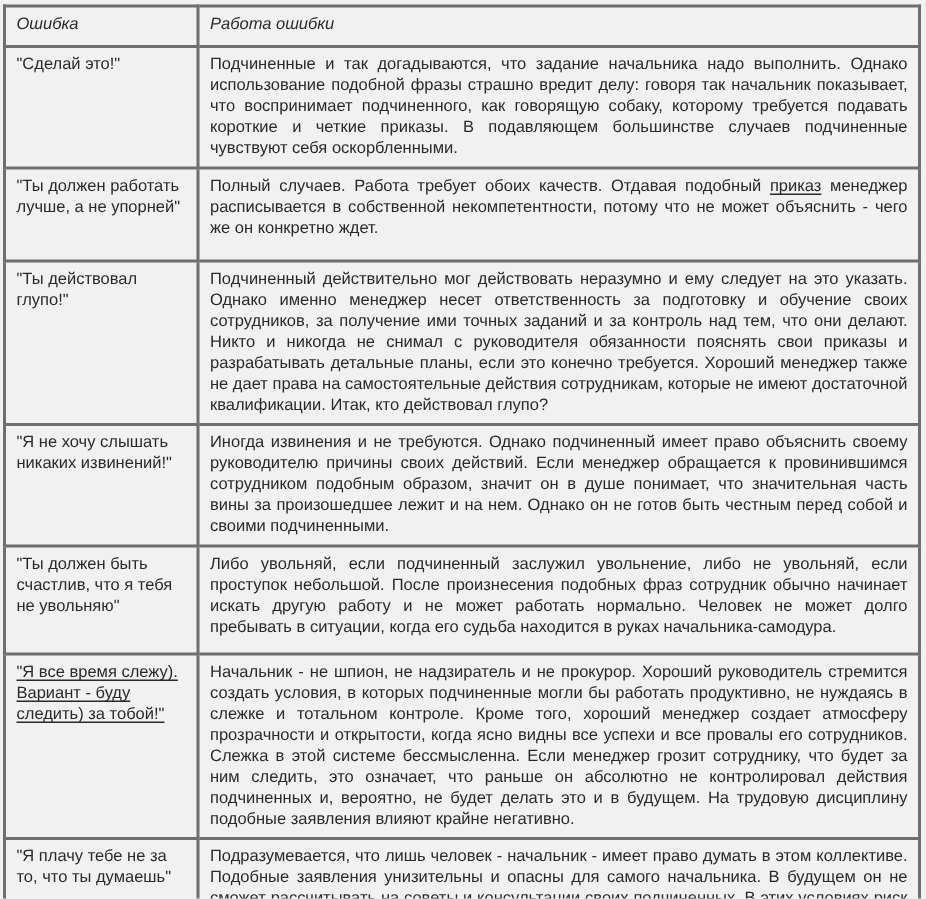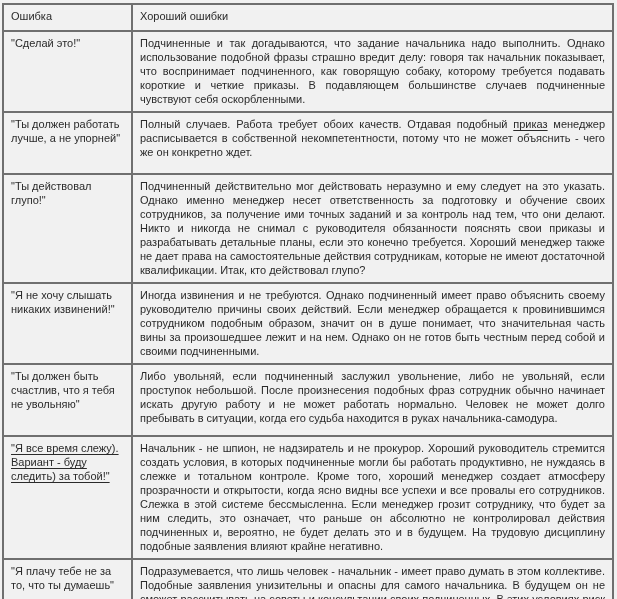--- a/index.html
+++ b/index.html
@@ -26,21 +26,21 @@
     border: 2px solid #6f6f6f;
     vertical-align: top;
     padding: 4px 7px 5px 7px;
     font-size: 11px;
     line-height: 14px;
     color: #2a2a2a;
     box-sizing: border-box;
     overflow: hidden;
   }
   td.analysis { text-align: justify; }
-  tr.hdr td { height: 27px; }
+  tr.hdr td { height: 27px; font-style: italic; }
   tr.r1 td { height: 80px; }
   tr.r2 td { height: 62px; }
   tr.r3 td { height: 104px; }
   tr.r4 td { height: 72px; }
   tr.r5 td { height: 72px; }
   tr.r6 td { height: 115px; }
   tr.r7 td { height: 62px; }
   .wavy {
     text-decoration-line: underline;
     text-decoration-style: wavy;
@@ -56,21 +56,21 @@
 <div class="page">
   <table class="errors">
     <colgroup>
         <col class="c1">
         <col class="c2">
       </colgroup>
 
     <tbody>
         <tr class="hdr">
       <td>Ошибка</td>
-      <td>Хороший ошибки</td>
+      <td>Работа ошибки</td>
     </tr>
 
     <tr class="r1">
       <td class="error">"Сделай это!"</td>
       <td class="analysis">Подчиненные и так догадываются, что задание начальника надо выполнить. Однако использование подобной фразы страшно вредит делу: говоря так начальник показывает, что воспринимает подчиненного, как говорящую собаку, которому требуется подавать короткие и четкие приказы. В подавляющем большинстве случаев подчиненные чувствуют себя оскорбленными.</td>
     </tr>
 
     <tr class="r2">
       <td class="error">"Ты должен работать лучше, а не упорней"</td>
       <td class="analysis"><span>Полный случаев. Работа требует обоих качеств. Отдавая подобный </span><span class="wavy">приказ</span><span> менеджер расписывается в собственной некомпетентности, потому что не может объяснить - чего же он конкретно ждет.</span></td>

